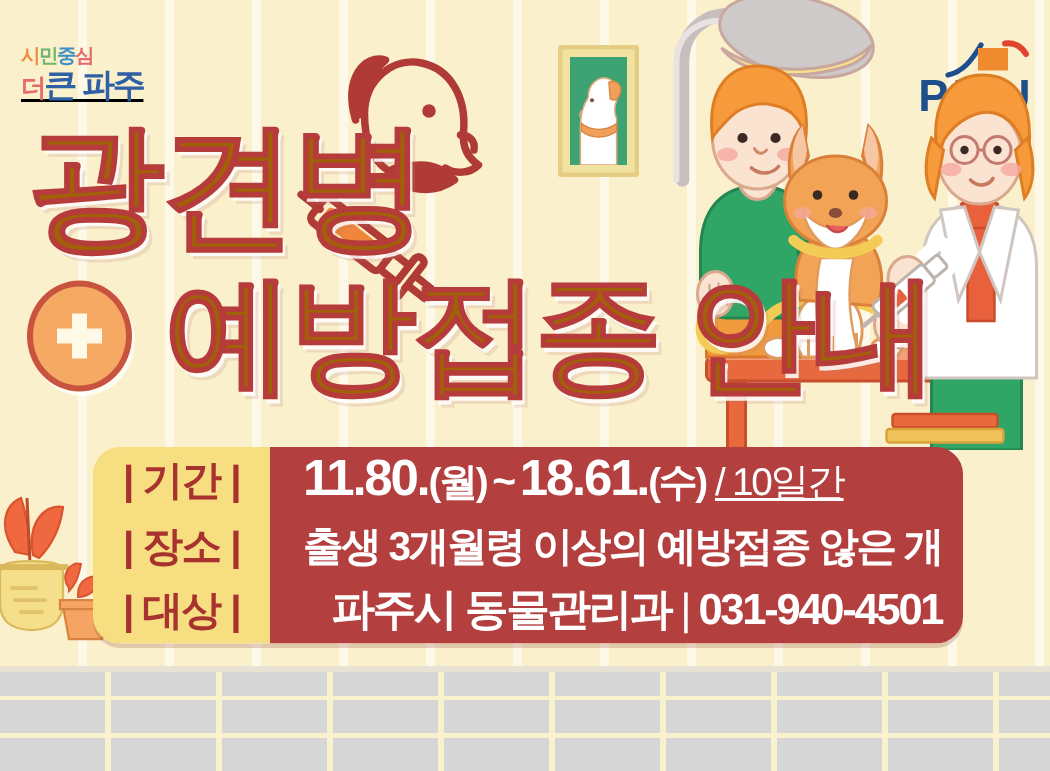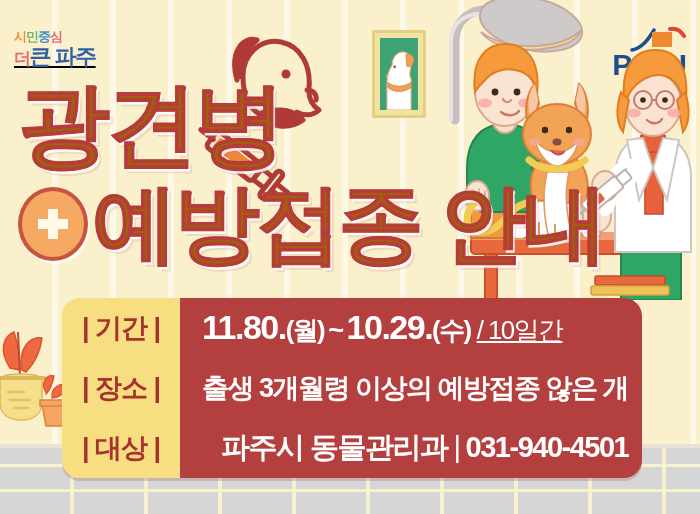--- a/index.html
+++ b/index.html
@@ -53,21 +53,21 @@
 
   
   .headline{position:absolute;left:18px;top:80px;width:470px;}
   .hl-line{
     font-weight:bold;color:#a16207;letter-spacing:-4px;line-height:.96;
     white-space:nowrap;
     text-shadow:2px 3px 0 rgba(255,255,255,.85), 4px 5px 0 rgba(181,120,105,.18);
     -webkit-text-stroke:1px #B63C3C;
   }
   .hl1{font-size:92px;}
-  .hl2{font-size:86px;margin-top:14px;display:flex;align-items:center;gap:2px;text-align:right;}
+  .hl2{font-size:86px;margin-top:14px;display:flex;align-items:center;gap:20px;text-align:right;}
   .cross-badge{
     width:62px;height:66px;border-radius:50%;
     background:#F5A963;border:4px solid #C8543F;
     display:inline-flex;align-items:center;justify-content:center;
     flex:0 0 auto;margin-right:2px;box-shadow:2px 3px 0 rgba(255,255,255,.7);
   }
   .cross-badge .cr{position:relative;width:30px;height:30px;}
   .cross-badge .cr:before,.cross-badge .cr:after{
     content:"";position:absolute;background:#FFF9E8;
   }
@@ -88,21 +88,21 @@
 
   
   .scene{position:absolute;left:415px;top:0;width:285px;height:300px;}
   .scene svg{display:block;}
 
   
   .plant{position:absolute;left:-4px;top:330px;width:76px;height:120px;}
 
   
   .panel{
-    position:absolute;left:62px;top:298px;width:580px;height:180px;
+    position:absolute;left:62px;top:298px;width:580px;height:131px;
     border-radius:18px;overflow:hidden;display:flex;
     box-shadow:0 3px 0 rgba(150,80,70,.25);
   }
   .panel-left{
     width:118px;background:#F7DE80;flex:0 0 auto;
     display:flex;flex-direction:column;
   }
   .panel-right{
     flex:1 1 auto;background:#B33F3F;display:flex;flex-direction:column;
   }
@@ -327,21 +327,21 @@
       </div>
       <div class="prow">
         <div class="plabel">| 장소 |</div>
       </div>
       <div class="prow">
         <div class="plabel">| 대상 |</div>
       </div>
     </div>
     <div class="panel-right">
       <div class="prow">
-        <div class="pval r1"><span>11.80.</span><span class="small">(월)</span><span class="tilde">~</span><span>10.29.</span><span class="small">(수)</span><span class="small sep">/ 10일간</span></div>
+        <div class="pval r1"><span>11.80.</span><span class="small">(월)</span><span class="tilde">~</span><span>18.61.</span><span class="small">(수)</span><span class="small sep">/ 10일간</span></div>
       </div>
       <div class="prow">
         <div class="pval r2">출생 3개월령 이상의 예방접종 않은 개</div>
       </div>
       <div class="prow">
         <div class="pval r3"><span>파주시 동물관리과</span><span class="sep">|</span><span>031-940-4501</span></div>
       </div>
     </div>
   </div>
 

